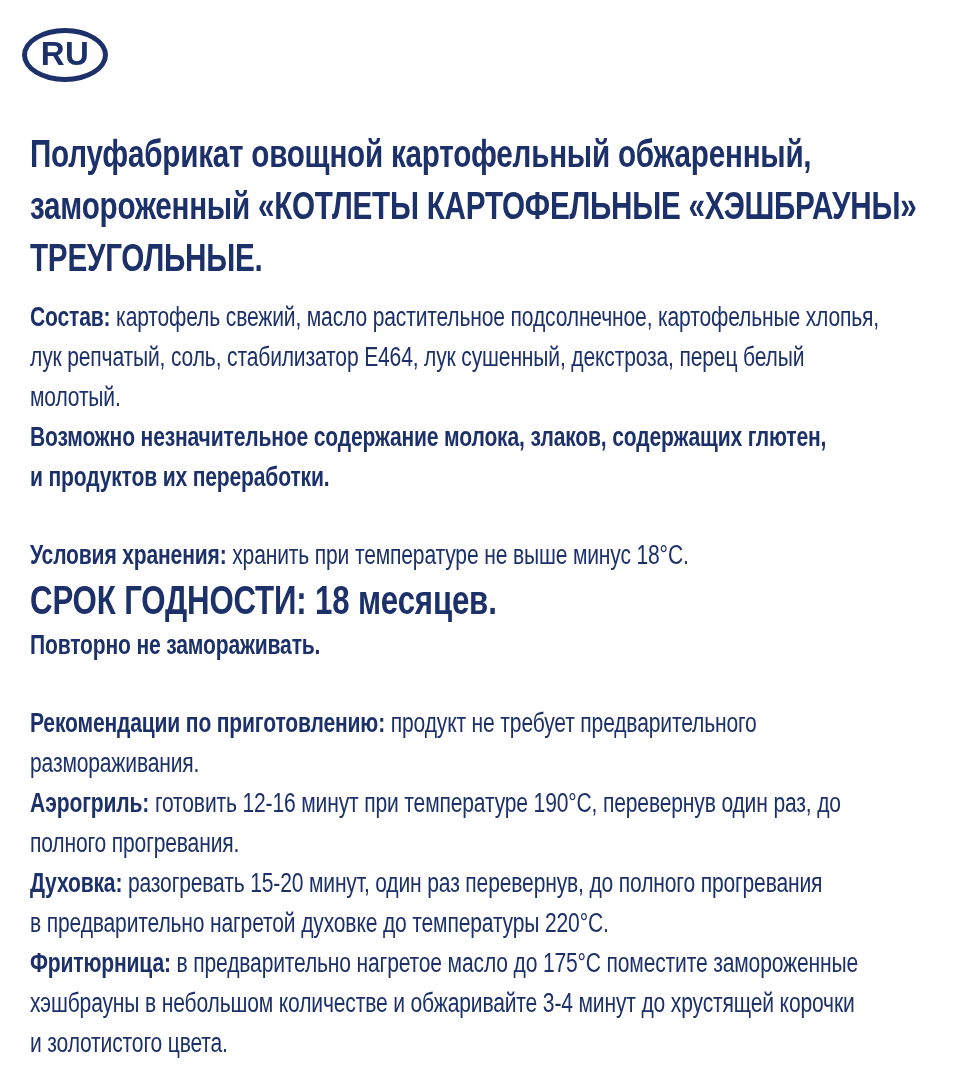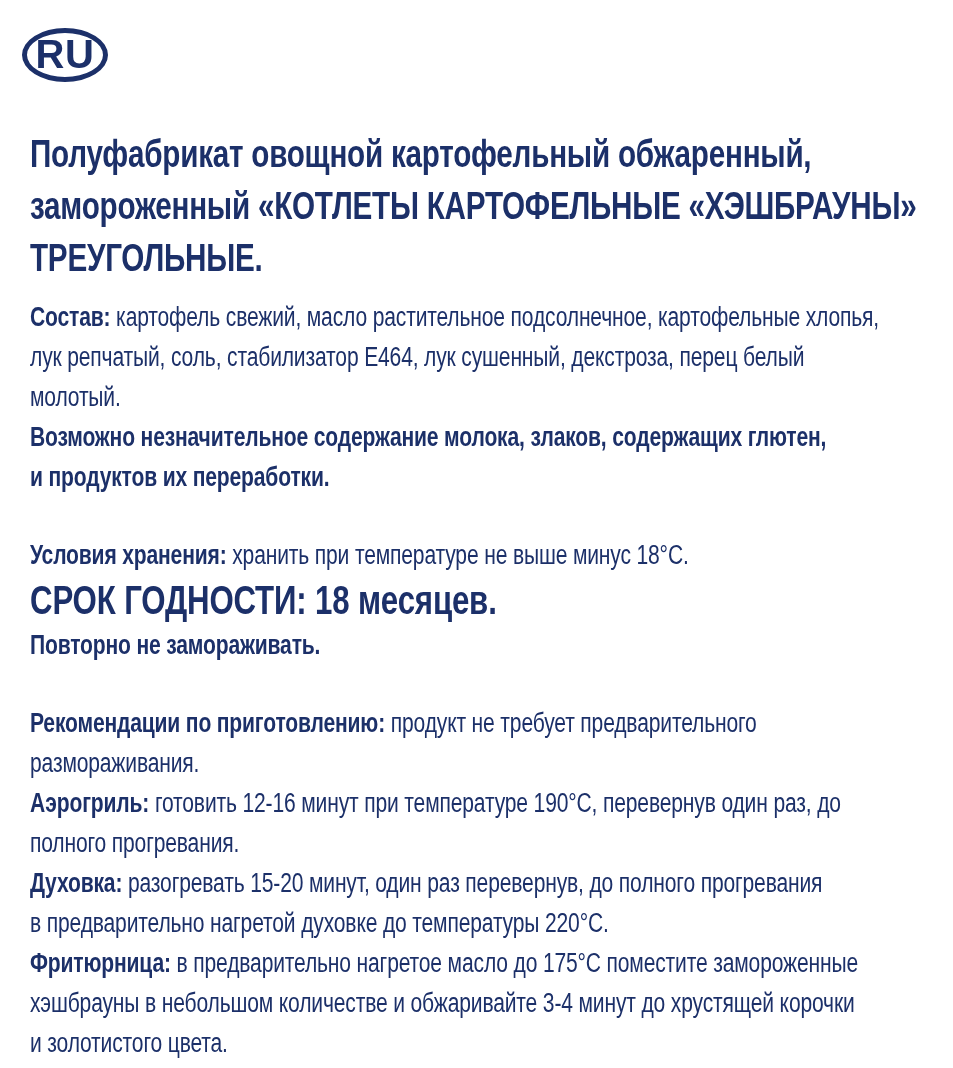--- a/index.html
+++ b/index.html
@@ -24,21 +24,21 @@
     margin-left: -8px;
     width: 76px;
     height: 44px;
     border: 5px solid var(--navy, #1c3069);
     border-radius: 50%;
     display: flex;
     align-items: center;
     justify-content: center;
   }
   .ru-badge span {
-    font-size: 40px;
+    font-size: 33px;
     font-weight: 700;
     letter-spacing: 0.5px;
     transform: translateY(-1px);
   }
   
   .content {
     margin-top: 46px;
     width: 1220px;
     transform: scaleX(0.78);
     transform-origin: 0 0;

